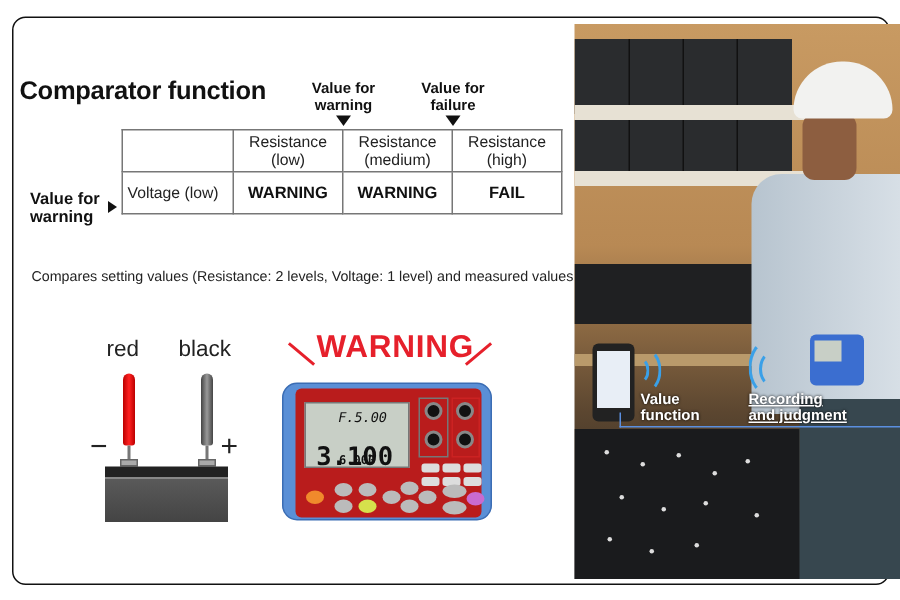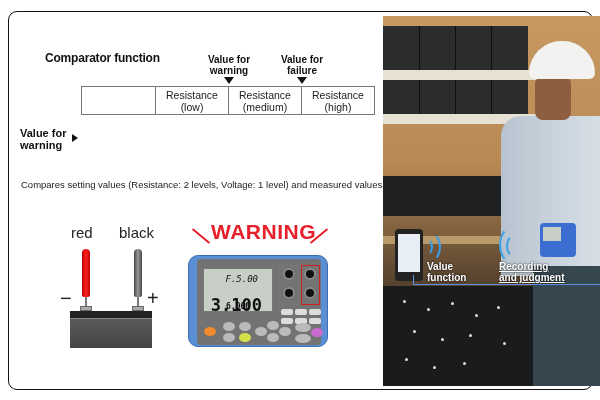--- a/index.html
+++ b/index.html
@@ -3,21 +3,21 @@
 <meta charset="utf-8">
 <style>
   * { box-sizing: border-box; margin: 0; padding: 0; }
   html, body { width: 600px; height: 400px; background: #ffffff; overflow: hidden; }
   body { position: relative; font-family: "Liberation Sans", sans-serif; color: #111; }
 
   .frame { position: absolute; left: 8px; top: 11px; width: 585px; height: 379px;
            border: 1.5px solid #111; border-radius: 9px; }
 
   
-  .title { position: absolute; left: 13px; top: 51px; font-size: 12px; font-weight: bold; letter-spacing: -0.2px; margin-left: 32px; }
+  .title { position: absolute; left: 13px; top: 51px; font-size: 17px; font-weight: bold; letter-spacing: -0.2px; }
   .col-annot { position: absolute; font-size: 10px; font-weight: bold; text-align: center; line-height: 11px; }
   .col-annot .tri { display: block; margin: 1px auto 0; width: 0; height: 0;
                     border-left: 5px solid transparent; border-right: 5px solid transparent; border-top: 7px solid #111; }
   .row-annot { position: absolute; left: 20px; top: 127px; font-size: 11px; font-weight: bold; line-height: 12px; }
   .row-tri { position: absolute; left: 72px; top: 134px; width: 0; height: 0;
              border-top: 4px solid transparent; border-bottom: 4px solid transparent; border-left: 6px solid #111; }
 
   table.cmp { position: absolute; left: 81px; top: 86px; border-collapse: collapse; font-size: 10.5px; }
   table.cmp td { border: 1px solid #777; text-align: center; vertical-align: middle; height: 28px; line-height: 12px; }
   table.cmp td.c0 { width: 74px; }
@@ -37,21 +37,21 @@
   .term { position: absolute; top: 306px; width: 12px; height: 5px; background: #aaa; border: 1px solid #666; }
   .battery { position: absolute; left: 70px; top: 311px; width: 82px; height: 37px;
              background: linear-gradient(180deg,#222 0 7px,#888 7px 8px,#5a5a5a 8px,#444 100%); }
   .sign { position: absolute; font-size: 20px; color: #222; font-weight: normal; }
 
   
   .warn-title { position: absolute; left: 190px; top: 220px; font-size: 21px; font-weight: bold; color: #e6202b; letter-spacing: 0.5px; }
   .warn-slash { position: absolute; width: 22px; height: 2px; background: #e6202b; top: 235px; }
   .meter { position: absolute; left: 188px; top: 255px; width: 140px; height: 92px;
            background: #5a8fd6; border-radius: 10px; border: 1px solid #3b6db4; }
-  .meter-face { position: absolute; left: 8px; top: 3px; width: 124px; height: 86px; background: #737373; border-radius: 4px; }
+  .meter-face { position: absolute; left: 8px; top: 3px; width: 124px; height: 86px; background: #b91c1c; border-radius: 4px; }
   .lcd { position: absolute; left: 6px; top: 9px; width: 70px; height: 44px; background: #c8cfc6; border: 1px solid #777;
          font-family: "DejaVu Sans Mono", monospace; color: #111; }
   .lcd .v1 { position: absolute; right: 14px; top: 5px; font-size: 9px; font-style: italic; }
   .lcd .v2 { position: absolute; right: 10px; top: 14px; font-size: 17px; font-weight: bold; margin-top: 12px; }
   .lcd .v3 { position: absolute; left: 22px; top: 33px; font-size: 8px; font-weight: bold; }
   .jack { position: absolute; width: 12px; height: 12px; border-radius: 50%; border: 2px solid #888; background: #111; }
   .jack-box { position: absolute; border: 1px solid #c22; }
   .mbtn { position: absolute; width: 12px; height: 6px; background: #ddd; border-radius: 2px; }
   .rbtn { position: absolute; width: 12px; height: 9px; border-radius: 50%; background: #bbb; }
 
@@ -109,20 +109,26 @@
           <div>(low)</div>
         </td>
     <td class="c2 hdr">
           <div>Resistance</div>
           <div>(medium)</div>
         </td>
     <td class="c3 hdr">
           <div>Resistance</div>
           <div>(high)</div>
         </td>
+  </tr>
+  <tr>
+    <td class="rh">Voltage (low)</td>
+    <td class="res">WARNING</td>
+    <td class="res">WARNING</td>
+    <td class="res">FAIL</td>
   </tr>
 </tbody>
   </table>
 
 <div class="caption">Compares setting values (Resistance: 2 levels, Voltage: 1 level) and measured values</div>
 
 <div class="lbl" style="left:71px; top:224px;">red</div>
 <div class="lbl" style="left:119px; top:224px;">black</div>
 <div class="probe red"></div>
 <div class="probe black"></div>

